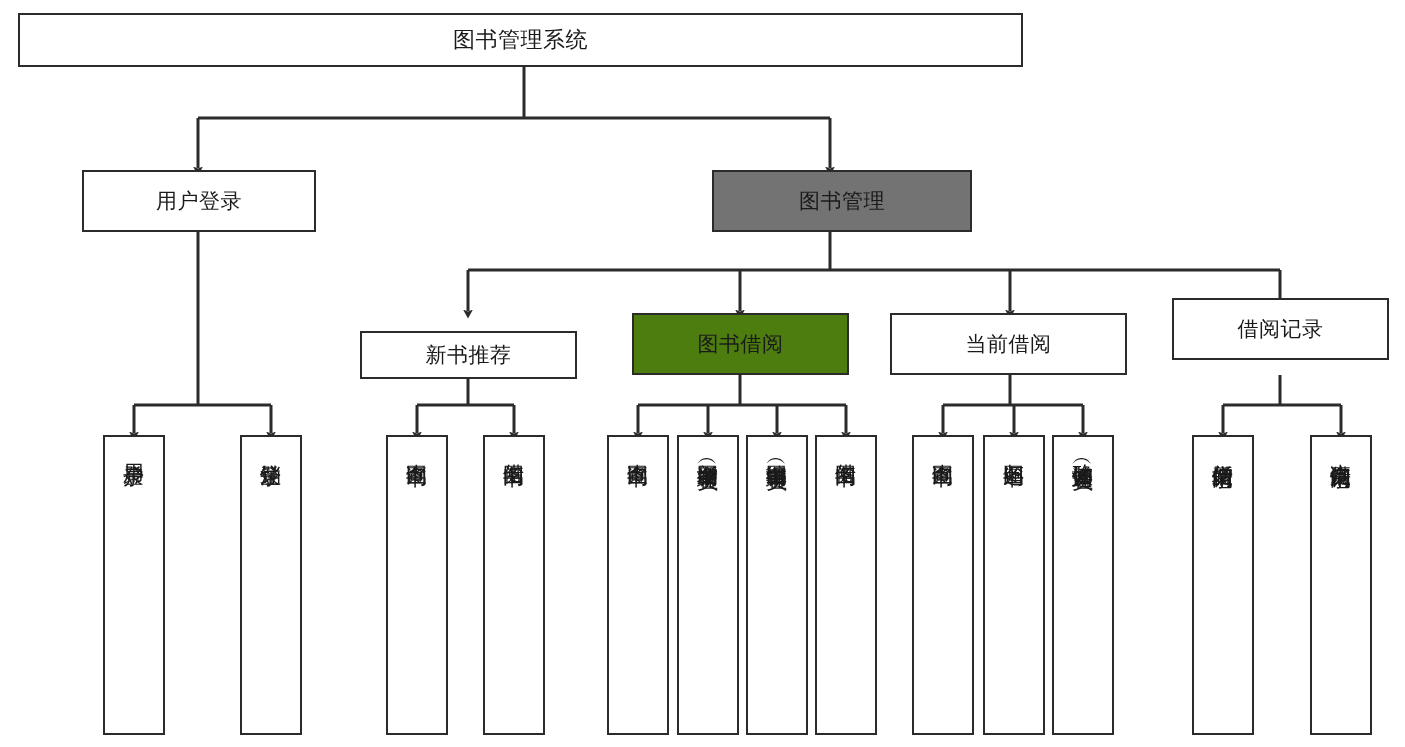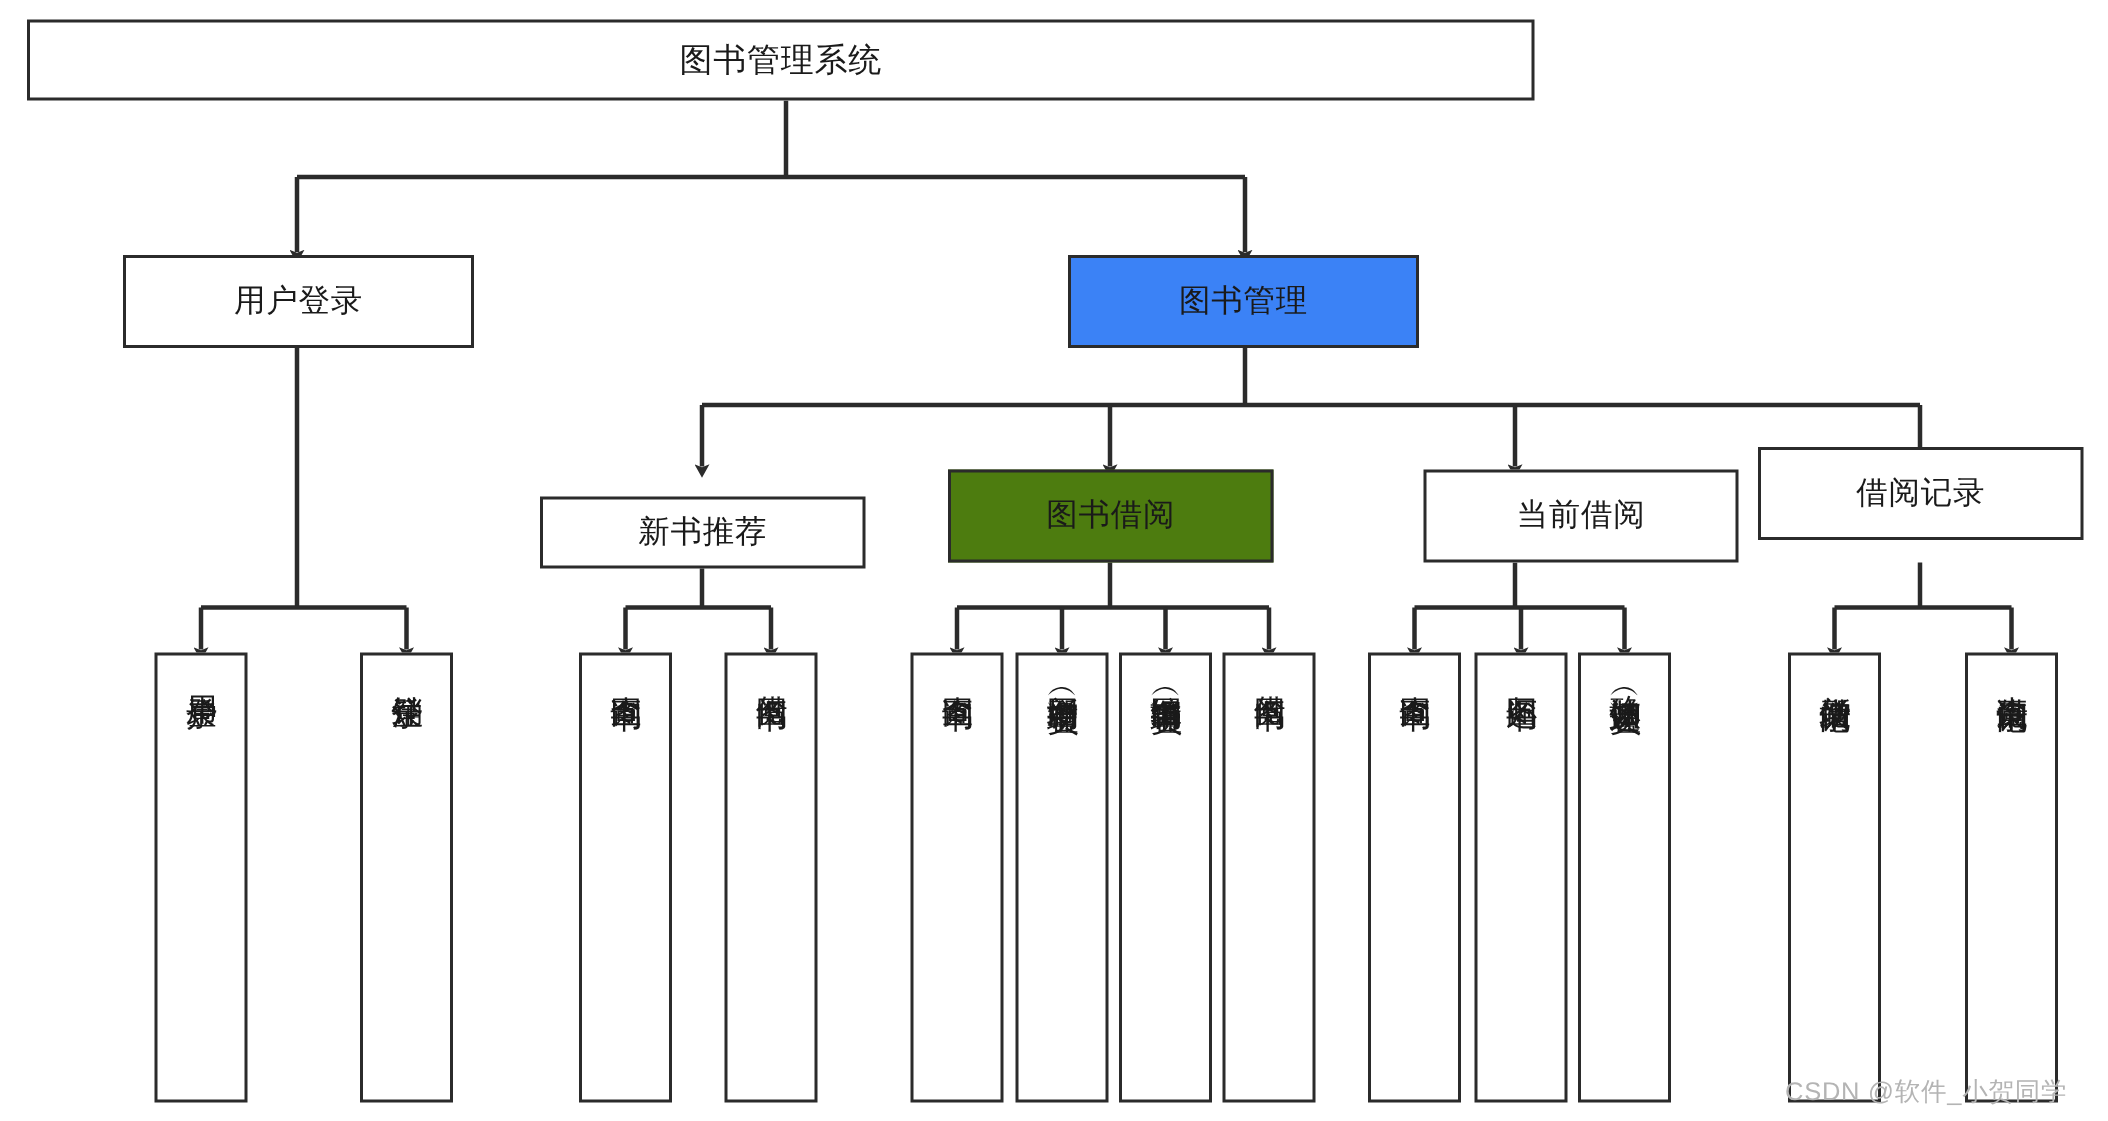--- a/index.html
+++ b/index.html
@@ -115,30 +115,30 @@
       </g>
   </svg>
 
   <div id="node-layer">
       <div class="node root horiz" style="left: 18px; top: 13px; width: 1005px; height: 54px; border-color: rgb(43, 43, 43); background: rgb(255, 255, 255);">
         <span class="label" style="color: rgb(26, 26, 26);">图书管理系统</span>
       </div>
       <div class="node horiz" style="left: 82px; top: 170px; width: 234px; height: 62px; border-color: rgb(43, 43, 43); background: rgb(255, 255, 255);">
         <span class="label" style="color: rgb(26, 26, 26);">用户登录</span>
       </div>
-      <div class="node horiz" style="left: 712px; top: 170px; width: 234px; height: 62px; border-color: rgb(43, 43, 43); background: #3b82f6;">
+      <div class="node horiz" style="left: 712px; top: 170px; width: 260px; height: 62px; border-color: rgb(43, 43, 43); background: #737373;">
         <span class="label" style="color: rgb(26, 26, 26);">图书管理</span>
       </div>
       <div class="node horiz" style="left: 360px; top: 331px; width: 217px; height: 48px; border-color: rgb(43, 43, 43); background: rgb(255, 255, 255);">
         <span class="label" style="color: rgb(26, 26, 26);">新书推荐</span>
       </div>
       <div class="node horiz" style="left: 632px; top: 313px; width: 217px; height: 62px; border-color: rgb(43, 43, 43); background: #4d7c0f;">
         <span class="label" style="color: rgb(26, 26, 26);">图书借阅</span>
       </div>
-      <div class="node horiz" style="left: 949px; top: 313px; width: 210px; height: 62px; border-color: rgb(43, 43, 43); background: rgb(255, 255, 255);">
+      <div class="node horiz" style="left: 890px; top: 313px; width: 237px; height: 62px; border-color: rgb(43, 43, 43); background: rgb(255, 255, 255);">
         <span class="label" style="color: rgb(26, 26, 26);">当前借阅</span>
       </div>
       <div class="node horiz" style="left: 1172px; top: 298px; width: 217px; height: 62px; border-color: rgb(43, 43, 43); background: rgb(255, 255, 255);">
         <span class="label" style="color: rgb(26, 26, 26);">借阅记录</span>
       </div>
       <div class="node vert" style="left: 103px; top: 435px; width: 62px; height: 300px; border-color: rgb(43, 43, 43); background: rgb(255, 255, 255);">
         <span class="label" style="color: rgb(26, 26, 26);">用户登录</span>
       </div>
       <div class="node vert" style="left: 240px; top: 435px; width: 62px; height: 300px; border-color: rgb(43, 43, 43); background: rgb(255, 255, 255);">
         <span class="label" style="color: rgb(26, 26, 26);">注销登录</span>
@@ -171,15 +171,14 @@
         <span class="label" style="color: rgb(26, 26, 26);">确认归还（管理员）</span>
       </div>
       <div class="node vert" style="left: 1192px; top: 435px; width: 62px; height: 300px; border-color: rgb(43, 43, 43); background: rgb(255, 255, 255);">
         <span class="label" style="color: rgb(26, 26, 26);">新增借阅记录</span>
       </div>
       <div class="node vert" style="left: 1310px; top: 435px; width: 62px; height: 300px; border-color: rgb(43, 43, 43); background: rgb(255, 255, 255);">
         <span class="label" style="color: rgb(26, 26, 26);">查询借阅记录</span>
       </div>
     </div>
 
-  <div class="watermark" style="left: 1190px; top: 716px; color: rgb(180, 180, 180);">CSDN @软件_小贺同学</div>
 
 </div>
 
 </body></html>

